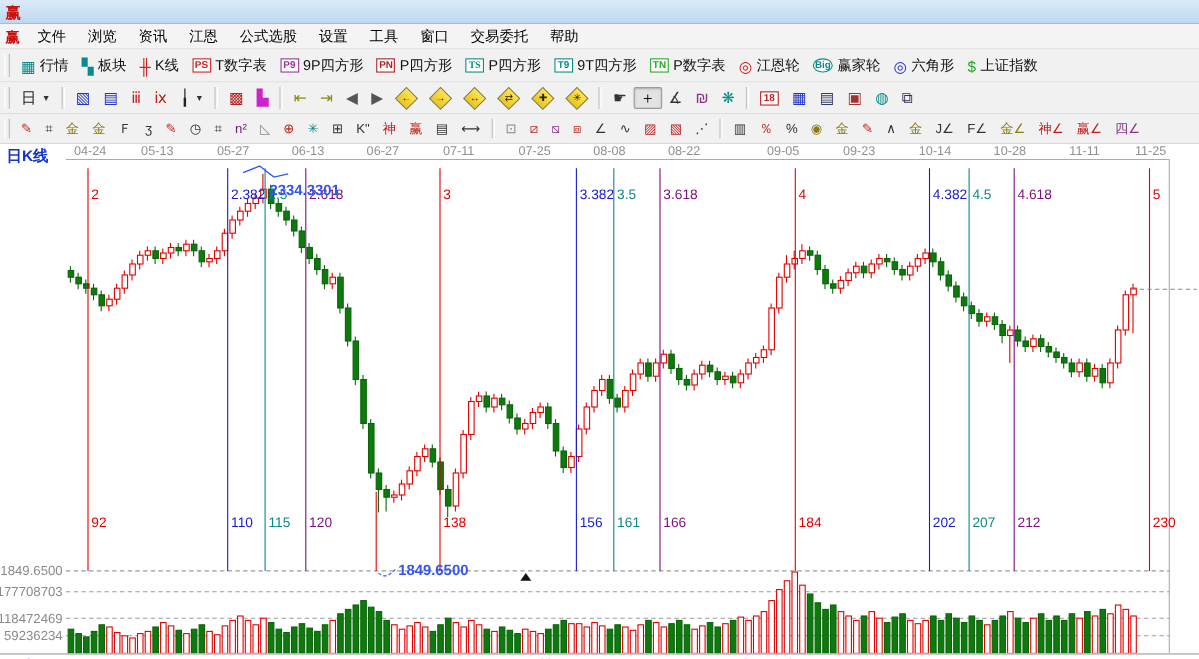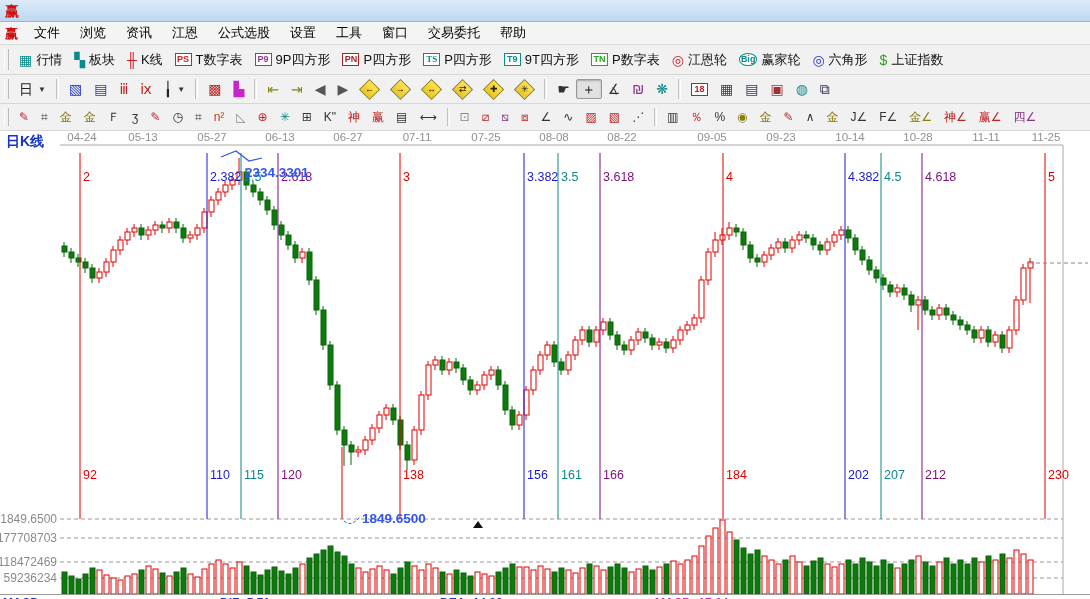--- a/index.html
+++ b/index.html
@@ -276,21 +276,21 @@
     <div class="tbtn">
       <span class="glyph" style="color: rgb(187, 34, 34);">✎</span>
     </div>
     <div class="tbtn">
       <span class="glyph" style="color: rgb(51, 51, 51);">◷</span>
     </div>
     <div class="tbtn">
       <span class="glyph" style="color: rgb(51, 51, 51);">⌗</span>
     </div>
     <div class="tbtn">
-      <span class="glyph" style="color: #c2410c;">n²</span>
+      <span class="glyph" style="color: #701a75;">n²</span>
     </div>
     <div class="tbtn">
       <span class="glyph" style="color: rgb(136, 136, 136);">◺</span>
     </div>
     <div class="tbtn">
       <span class="glyph" style="color: rgb(187, 34, 34);">⊕</span>
     </div>
     <div class="tbtn">
       <span class="glyph" style="color: rgb(10, 138, 138);">✳</span>
     </div>

